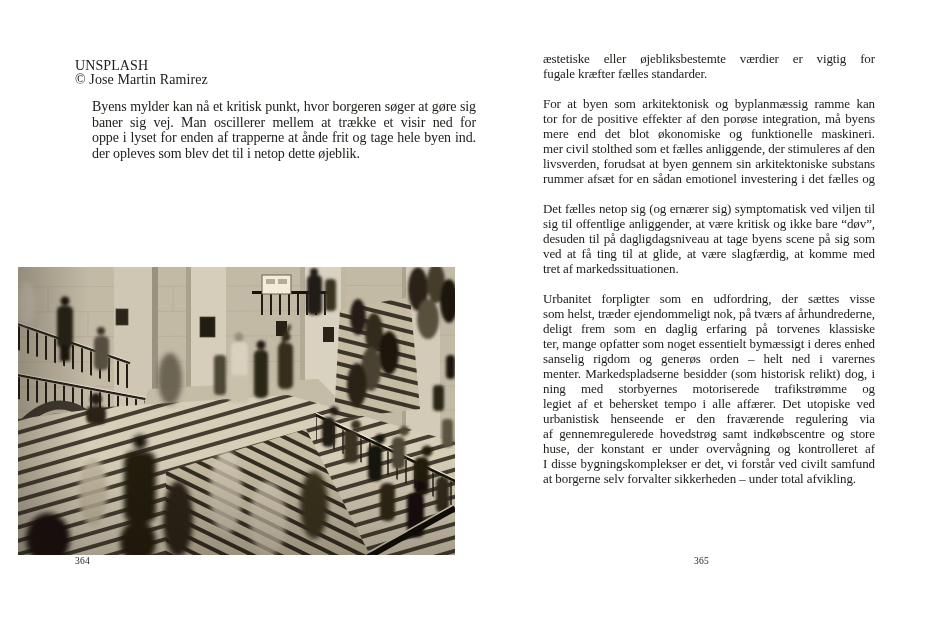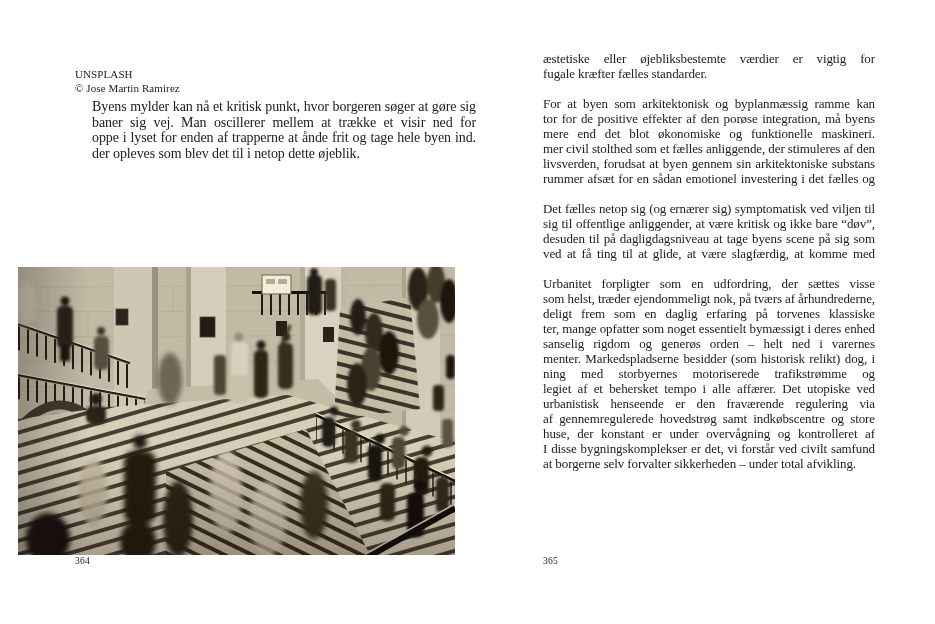--- a/index.html
+++ b/index.html
@@ -2,22 +2,22 @@
 <html><head>
 <meta charset="utf-8">
 <style>
   html,body { margin:0; padding:0; background:#ffffff; }
   .spread {
     position:relative; width:935px; height:624px; background:#ffffff;
     font-family:"Liberation Serif","DejaVu Serif",serif;
     color:#23201c; overflow:hidden;
   }
   .credit {
-    position:absolute; left:75px; top:67px; width:384px;
-    font-size:11px; line-height:14px; letter-spacing:.1px;
+    position:absolute; left:75px; top:59px; width:384px;
+    font-size:14px; line-height:14px; letter-spacing:.1px;
   }
   .caption {
     position:absolute; left:92px; top:99px; width:384px;
     font-size:14px; letter-spacing:-0.1px;
   }
   .caption .tline { height:15.5px; }
   .photo-frame {
     position:absolute; left:18px; top:267px; width:437px; height:288px;
     overflow:hidden; background:#b7ae9a;
   }
@@ -28,21 +28,21 @@
   }
   .right-text .para + .para { margin-top:15px; }
   .right-text .tline { height:15px; }
   .tline {
     text-align:justify; text-align-last:justify;
     overflow:hidden; white-space:normal;
   }
   .tline-last { text-align-last:left; }
   .folio { position:absolute; top:556px; font-size:9.5px; letter-spacing:.3px; }
   .folio-left { left:75px; }
-  .folio-right { left:543px; width:317px; text-align:left; }
+  .folio-right { left:543px; width:317px; text-align:center; }
 </style>
 </head>
 <body>
 
 <div class="spread">
 
   <div class="credit">
     <div>UNSPLASH</div>
     <div>© Jose Martin Ramirez</div>
   </div>
@@ -265,20 +265,21 @@
         <div class="tline">mere end det blot økonomiske og funktionelle maskineri. Bymennesket annam-</div>
         <div class="tline">mer civil stolthed som et fælles anliggende, der stimuleres af den facetterede</div>
         <div class="tline">livsverden, forudsat at byen gennem sin arkitektoniske substans og sine værdier</div>
         <div class="tline tline-last">rummer afsæt for en sådan emotionel investering i det fælles og det særlige.</div>
       </div>
       <div class="para">
         <div class="tline">Det fælles netop sig (og ernærer sig) symptomatisk ved viljen til at forholde</div>
         <div class="tline">sig til offentlige anliggender, at være kritisk og ikke bare “døv”, til at stille op,</div>
         <div class="tline">desuden til på dagligdagsniveau at tage byens scene på sig som udfordring,</div>
         <div class="tline">ved at få ting til at glide, at være slagfærdig, at komme med kvikke indspark</div>
+        <div class="tline tline-last">tret af markedssituationen.</div>
       </div>
       <div class="para">
         <div class="tline">Urbanitet forpligter som en udfordring, der sættes visse standarder for hur-</div>
         <div class="tline">som helst, træder ejendommeligt nok, på tværs af århundrederne, stadig ty-</div>
         <div class="tline">deligt frem som en daglig erfaring på torvenes klassiske markeder. Lokalite-</div>
         <div class="tline">ter, mange opfatter som noget essentielt bymæssigt i deres enhed af kaos,</div>
         <div class="tline">sanselig rigdom og generøs orden – helt ned i varernes besnærende arrange-</div>
         <div class="tline">menter. Markedspladserne besidder (som historisk relikt) dog, i sammenlig-</div>
         <div class="tline">ning med storbyernes motoriserede trafikstrømme og eksistenspres, privi-</div>
         <div class="tline">legiet af et behersket tempo i alle affærer. Det utopiske ved markedspladsen i</div>

